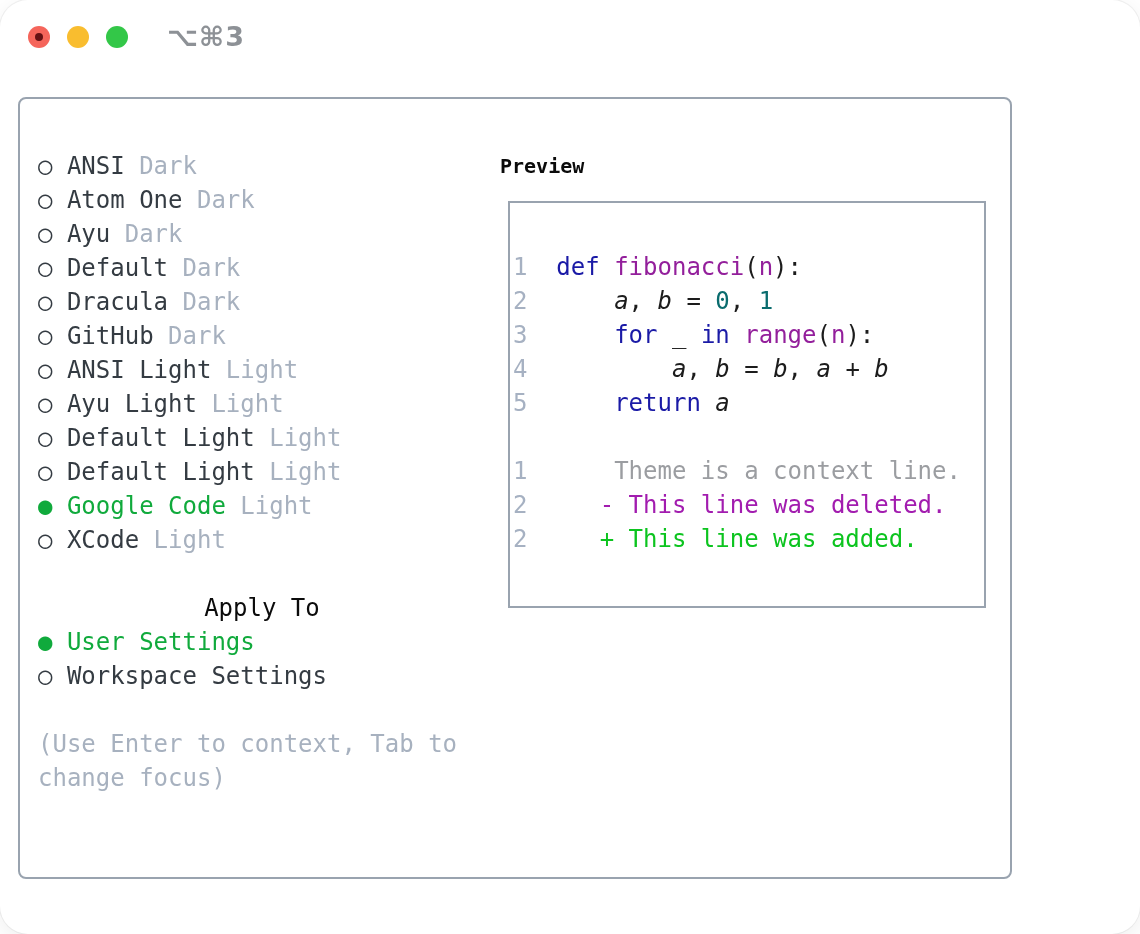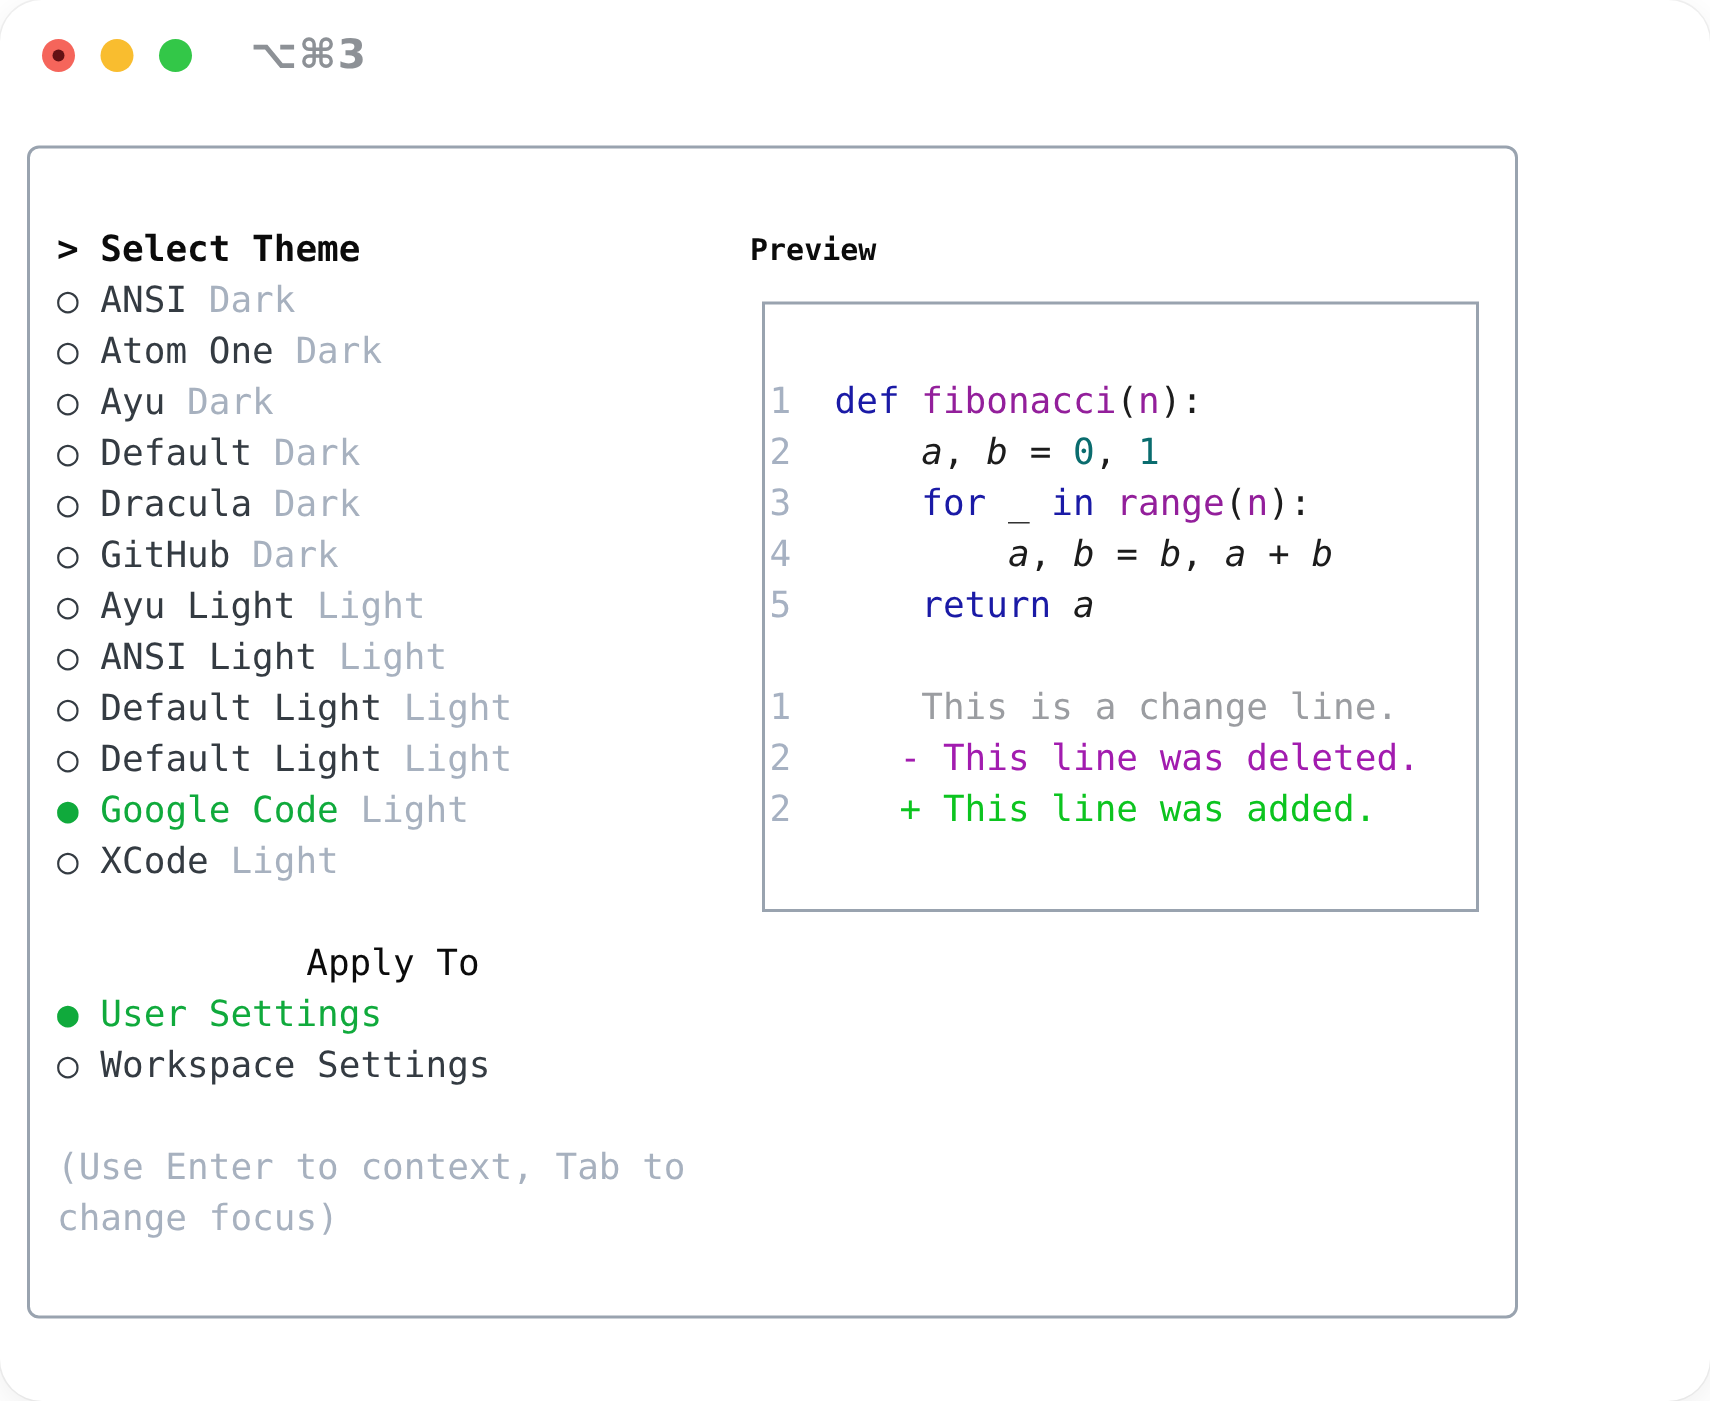--- a/index.html
+++ b/index.html
@@ -86,30 +86,29 @@
   <div class="titlebar">
     <div class="tl tl-close"></div>
     <div class="tl tl-min"></div>
     <div class="tl tl-zoom"></div>
     <div class="win-title">⌥⌘3</div>
   </div>
 
   <div class="panel"></div>
 
   <div class="left-col">
-    <div class="row hdr"><span>&gt; </span><span>Select Theme</span></div>
     <div>
         <div class="row theme-item"><span class="mk">○ </span><span class="nm">ANSI </span><span class="vr">Dark</span></div>
         <div class="row theme-item"><span class="mk">○ </span><span class="nm">Atom One </span><span class="vr">Dark</span></div>
         <div class="row theme-item"><span class="mk">○ </span><span class="nm">Ayu </span><span class="vr">Dark</span></div>
         <div class="row theme-item"><span class="mk">○ </span><span class="nm">Default </span><span class="vr">Dark</span></div>
         <div class="row theme-item"><span class="mk">○ </span><span class="nm">Dracula </span><span class="vr">Dark</span></div>
         <div class="row theme-item"><span class="mk">○ </span><span class="nm">GitHub </span><span class="vr">Dark</span></div>
+        <div class="row theme-item"><span class="mk">○ </span><span class="nm">ANSI Light </span><span class="vr">Light</span></div>
         <div class="row theme-item"><span class="mk">○ </span><span class="nm">Ayu Light </span><span class="vr">Light</span></div>
-        <div class="row theme-item"><span class="mk">○ </span><span class="nm">ANSI Light </span><span class="vr">Light</span></div>
         <div class="row theme-item"><span class="mk">○ </span><span class="nm">Default Light </span><span class="vr">Light</span></div>
         <div class="row theme-item"><span class="mk">○ </span><span class="nm">Default Light </span><span class="vr">Light</span></div>
         <div class="row theme-item selected"><span class="mk sel">● </span><span class="nm">Google Code </span><span class="vr">Light</span></div>
         <div class="row theme-item"><span class="mk">○ </span><span class="nm">XCode </span><span class="vr">Light</span></div>
       </div>
     <div class="spacer34"></div>
     <div class="row plain-hdr"><span>  </span><span>Apply To</span></div>
     <div>
         <div class="row apply-item selected"><span class="mk sel">● </span><span class="nm">User Settings</span></div>
         <div class="row apply-item"><span class="mk">○ </span><span class="nm">Workspace Settings</span></div>
@@ -121,18 +120,18 @@
 
   <div class="preview-label">Preview</div>
   <div class="preview-box"></div>
   <div class="code-block">
       <div class="cl"><span class="ln">1  </span><span class="kw">def </span><span class="fn">fibonacci</span><span class="pl">(</span><span class="fn">n</span><span class="pl">):</span></div>
       <div class="cl"><span class="ln">2  </span><span class="pl">    </span><span class="var">a</span><span class="pl">, </span><span class="var">b</span><span class="pl"> = </span><span class="num">0</span><span class="pl">, </span><span class="num">1</span></div>
       <div class="cl"><span class="ln">3  </span><span class="pl">    </span><span class="kw">for</span><span class="pl"> _ </span><span class="kw">in</span><span class="pl"> </span><span class="fn">range</span><span class="pl">(</span><span class="fn">n</span><span class="pl">):</span></div>
       <div class="cl"><span class="ln">4  </span><span class="pl">        </span><span class="var">a</span><span class="pl">, </span><span class="var">b</span><span class="pl"> = </span><span class="var">b</span><span class="pl">, </span><span class="var">a</span><span class="pl"> + </span><span class="var">b</span></div>
       <div class="cl"><span class="ln">5  </span><span class="pl">    </span><span class="kw">return</span><span class="pl"> </span><span class="var">a</span></div>
       <div class="cl"> </div>
-      <div class="cl"><span class="ln">1  </span><span class="ctx">    This is a change line.</span></div>
+      <div class="cl"><span class="ln">1  </span><span class="ctx">    Theme is a context line.</span></div>
       <div class="cl"><span class="ln">2  </span><span class="del">   - This line was deleted.</span></div>
       <div class="cl"><span class="ln">2  </span><span class="add">   + This line was added.</span></div>
     </div>
 
 </div>
 
 </body></html>

